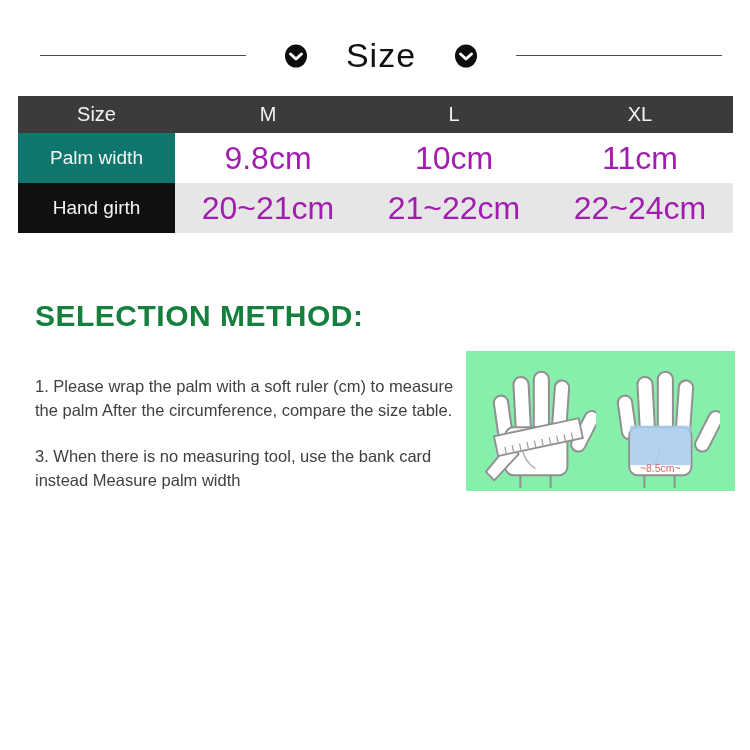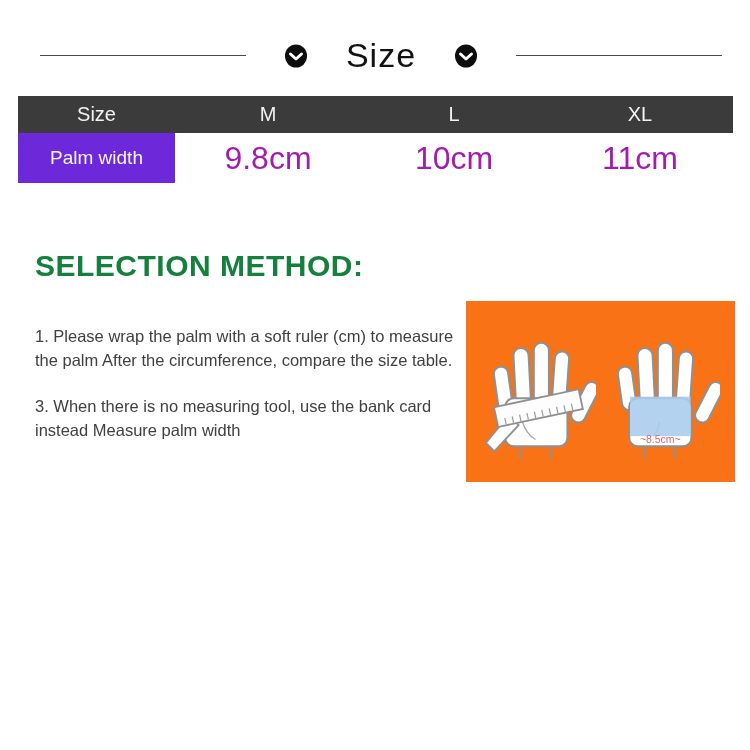--- a/index.html
+++ b/index.html
@@ -13,34 +13,34 @@
   .size-title { font-size:34px; font-weight:500; color:#111; letter-spacing:1px; line-height:1; }
 
   
   table.size-table { border-collapse:collapse; width:715px; margin:24px 0 0 18px; table-layout:fixed; }
   .size-table col.c0 { width:157px; }
   .size-table col.cx { width:186px; }
   .size-table thead th { background:#3b3b3b; color:#f2f2f2; font-weight:400; font-size:20px; height:37px; }
   .size-table tbody th { color:#f5f5f5; font-weight:400; font-size:19px; }
   .size-table tbody td { color:#a21caf; font-size:32px; text-align:center; }
   .size-table tbody tr { height:50px; }
-  .size-table tr.r1 th { background:#6d28d9; }
+  .size-table tr.r1 th { background:#0f766e; }
   .size-table tr.r2 th { background:#101010; }
   .size-table tr.r3 th { background:#3a3a3a; }
   .size-table tr.r1 td { background:#ffffff; }
   .size-table tr.r2 td { background:#e6e6e6; }
   .size-table tr.r3 td { background:#efefef; }
 
   
   .method-heading { margin:66px 0 0 35px; font-size:30px; font-weight:700; color:#15803d; letter-spacing:0.5px; }
   .method-row { display:flex; align-items:flex-start; margin:18px 15px 0 35px; }
   .steps { width:432px; padding-top:24px; }
   .steps p { font-size:16.5px; line-height:1.45; color:#404040; margin-bottom:22px; }
 
-  .illustration-panel { margin-left:auto; width:270px; height:181px; background:#f97316;
+  .illustration-panel { margin-left:auto; width:270px; height:140px; background:#86efac;
         display:flex; align-items:center; justify-content:center; gap:8px; }
 
   
   .notice { margin-top:48px; text-align:center; font-size:22px; color:#c7c7c7; letter-spacing:0.3px; }
 </style>
 </head>
 <body>
 
 <div class="page">
 
@@ -72,20 +72,26 @@
         <th>L</th>
         <th>XL</th>
       </tr>
     </thead>
     <tbody>
       <tr class="r1">
         <th>Palm width</th>
         <td>9.8cm</td>
         <td>10cm</td>
         <td>11cm</td>
+      </tr>
+      <tr class="r2">
+        <th>Hand girth</th>
+        <td>20~21cm</td>
+        <td>21~22cm</td>
+        <td>22~24cm</td>
       </tr>
     </tbody>
   </table>
 
   <h2 class="method-heading">SELECTION METHOD:</h2>
 
   <div class="method-row">
     <div class="steps">
       <p>1. Please wrap the palm with a soft ruler (cm) to measure the palm After the circumference, compare the size table.</p>
       <p>3. When there is no measuring tool, use the bank card instead Measure palm width</p>

